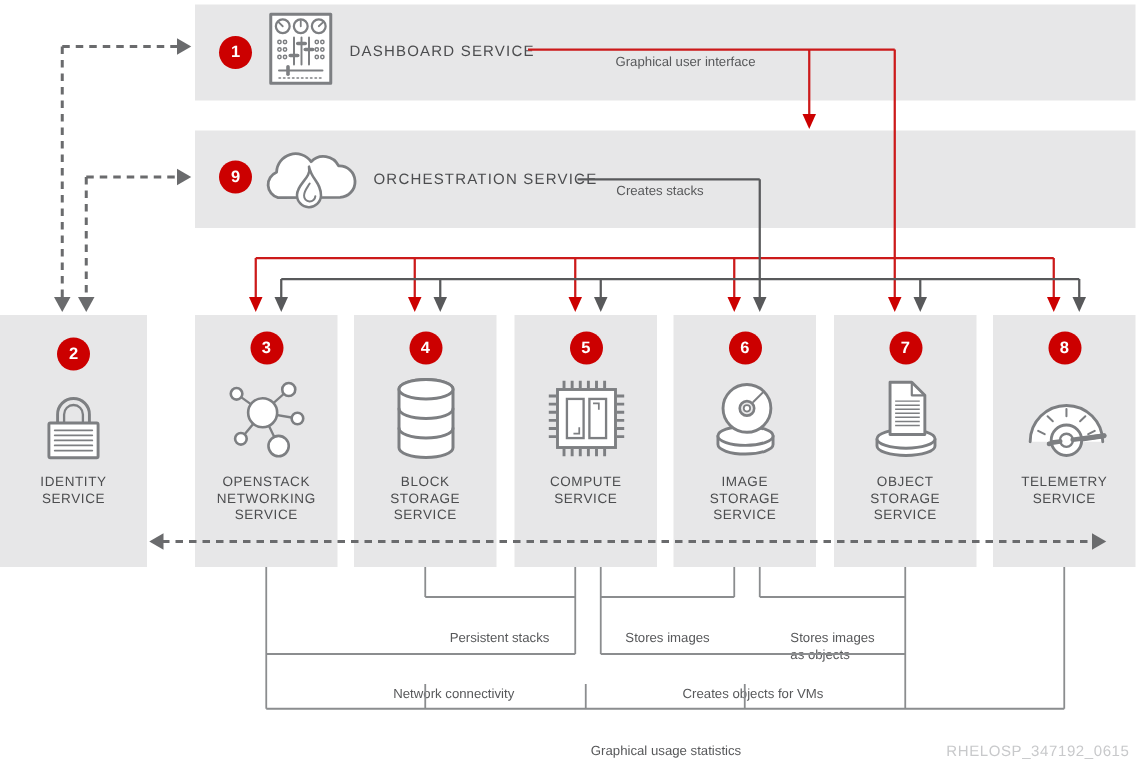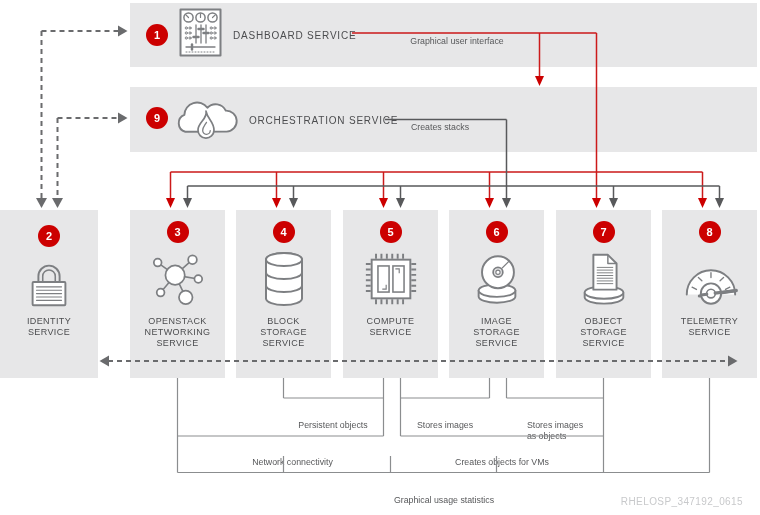--- a/index.html
+++ b/index.html
@@ -13,21 +13,21 @@
   .band-title{position:absolute;top:50%;transform:translateY(-50%);
               font-size:10px;font-weight:normal;letter-spacing:.8px;color:#4c4d4f;}
   .svc-label{position:absolute;top:106px;left:0;width:100%;text-align:center;
              font-size:9px;font-weight:normal;letter-spacing:.4px;line-height:11px;
              color:#4c4d4f;white-space:pre-line;}
   .icon-wrap{position:absolute;top:38px;left:0;width:100%;height:62px;
              display:flex;align-items:center;justify-content:center;}
   .flow-label{position:absolute;transform:translateX(-50%);font-size:8.8px;color:#57585a;
               white-space:pre-line;text-align:left;line-height:11px;margin-top:18px;}
   .overlay{position:absolute;left:0;top:0;z-index:5;pointer-events:none;}
-  .watermark{position:absolute;right:17px;top:496px;font-size:10px;letter-spacing:.4px;color:#c8c9cb;text-align:right;}
+  .watermark{position:absolute;right:7px;top:496px;font-size:10px;letter-spacing:.4px;color:#c8c9cb;text-align:right;}
   svg.ic{display:block;}
 </style>
 </head>
 <body>
 
 <div class="stage">
 
   <div class="band" style="top:3px;height:64px;">
     <div class="numcircle" style="left:16px;top:21px;">
       <span>1</span>
@@ -200,25 +200,25 @@
         <line x1="22" y1="44.6" x2="27.7" y2="43.8" stroke-width="3.2"></line>
         <line x1="36.3" y1="42.6" x2="58" y2="39.8" stroke-width="3.2"></line>
       </svg>
     </div>
     <div class="svc-label">TELEMETRY
 SERVICE</div>
   </div>
 
   <div class="flow-label" style="left:457px;top:18px;">Graphical user interface</div>
   <div class="flow-label" style="left:440px;top:104px;">Creates stacks</div>
-  <div class="flow-label" style="left:333px;top:402px;">Persistent objects</div>
+  <div class="flow-label" style="left:333px;top:402px;">Persistent stacks</div>
   <div class="flow-label" style="left:445px;top:402px;">Stores images</div>
   <div class="flow-label" style="left:555px;top:402px;">Stores images
 as objects</div>
-  <div class="flow-label" style="left:271px;top:439px;padding-left:43px;">Network connectivity</div>
+  <div class="flow-label" style="left:281px;top:439px;padding-left:43px;">Network connectivity</div>
   <div class="flow-label" style="left:502px;top:439px;">Creates objects for VMs</div>
   <div class="flow-label" style="left:444px;top:477px;">Graphical usage statistics</div>
 
   <div class="watermark">RHELOSP_347192_0615</div>
 
   <svg class="overlay" width="760" height="515" viewBox="0 0 760 515">
 
     <g stroke="#cc1a1a" stroke-width="1.5" fill="none">
       <path d="M352,33 H596.5 M596.5,33 V172 M539.5,33 V76
                M170.5,172 H702.5

